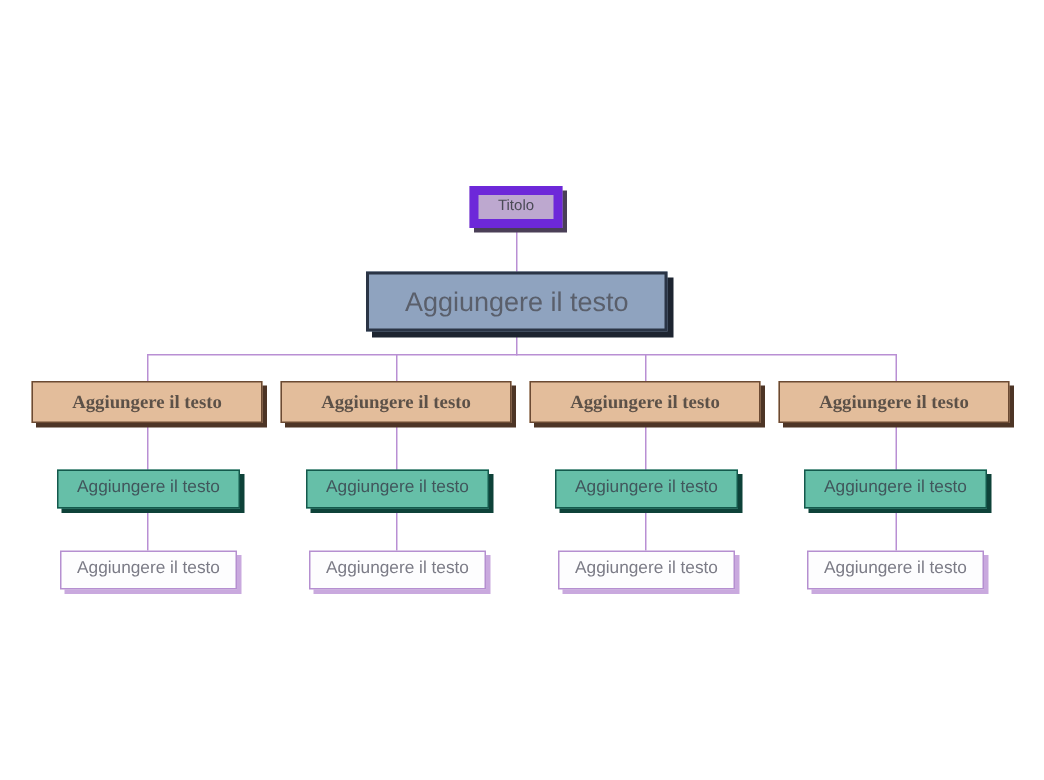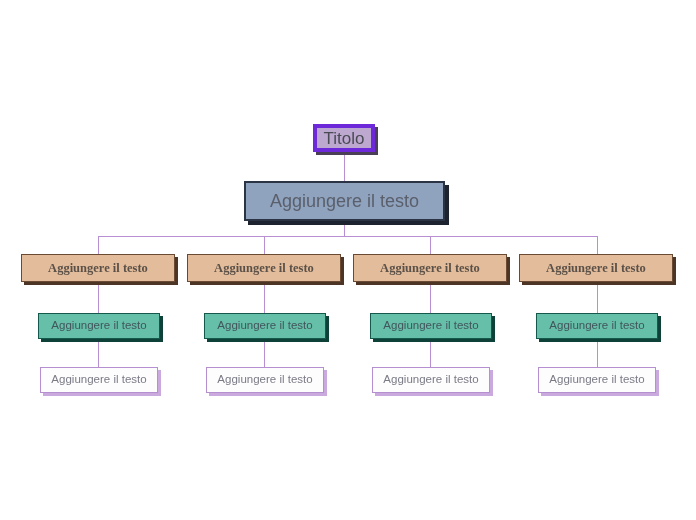--- a/index.html
+++ b/index.html
@@ -37,24 +37,24 @@
     white-space: nowrap;
   }
   .node .label {
     display: block;
     line-height: 1;
   }
 
   
   .n-title {
     background: #bda8cf;
-    border: 4px solid #6d28d9;
+    border: 6px solid #6d28d9;
     box-shadow: 3px 3px 0 0 #4a3f57;
     color: #4a4a55;
-    font-size: 17px;
+    font-size: 10px;
   }
 
   
   .n-slate {
     background: #8fa3bf;
     border: 2px solid #2a3445;
     box-shadow: 4px 4px 0 0 #1d2430;
     color: #5a5f6b;
     font-size: 18px;
   }

